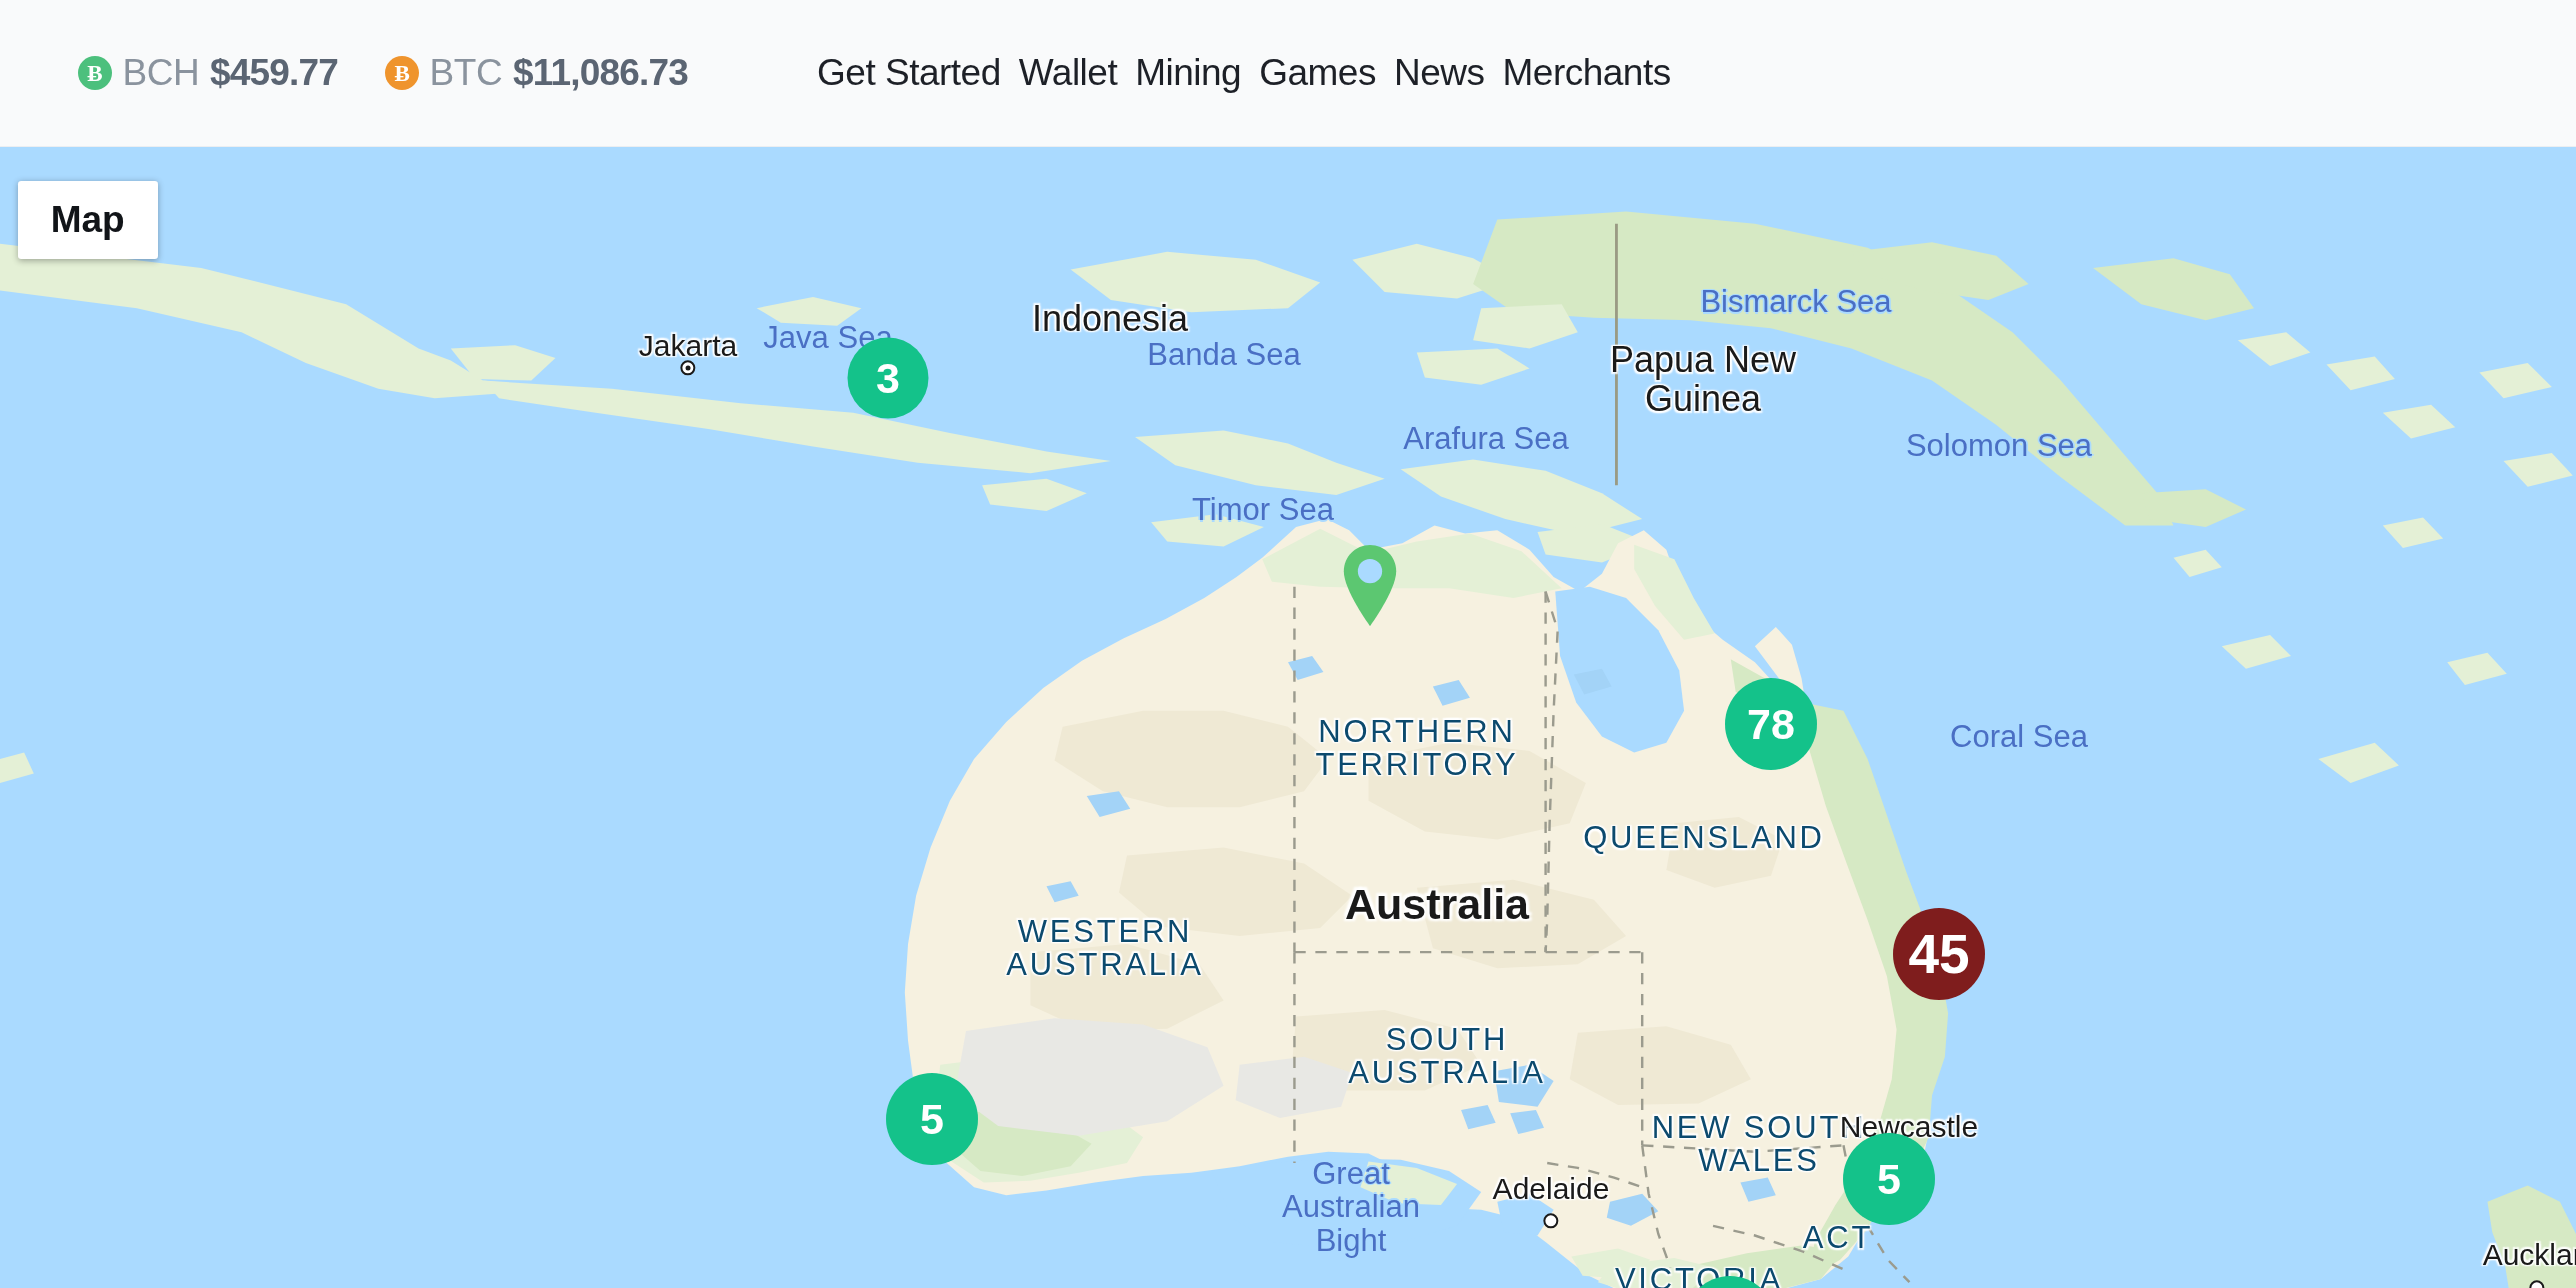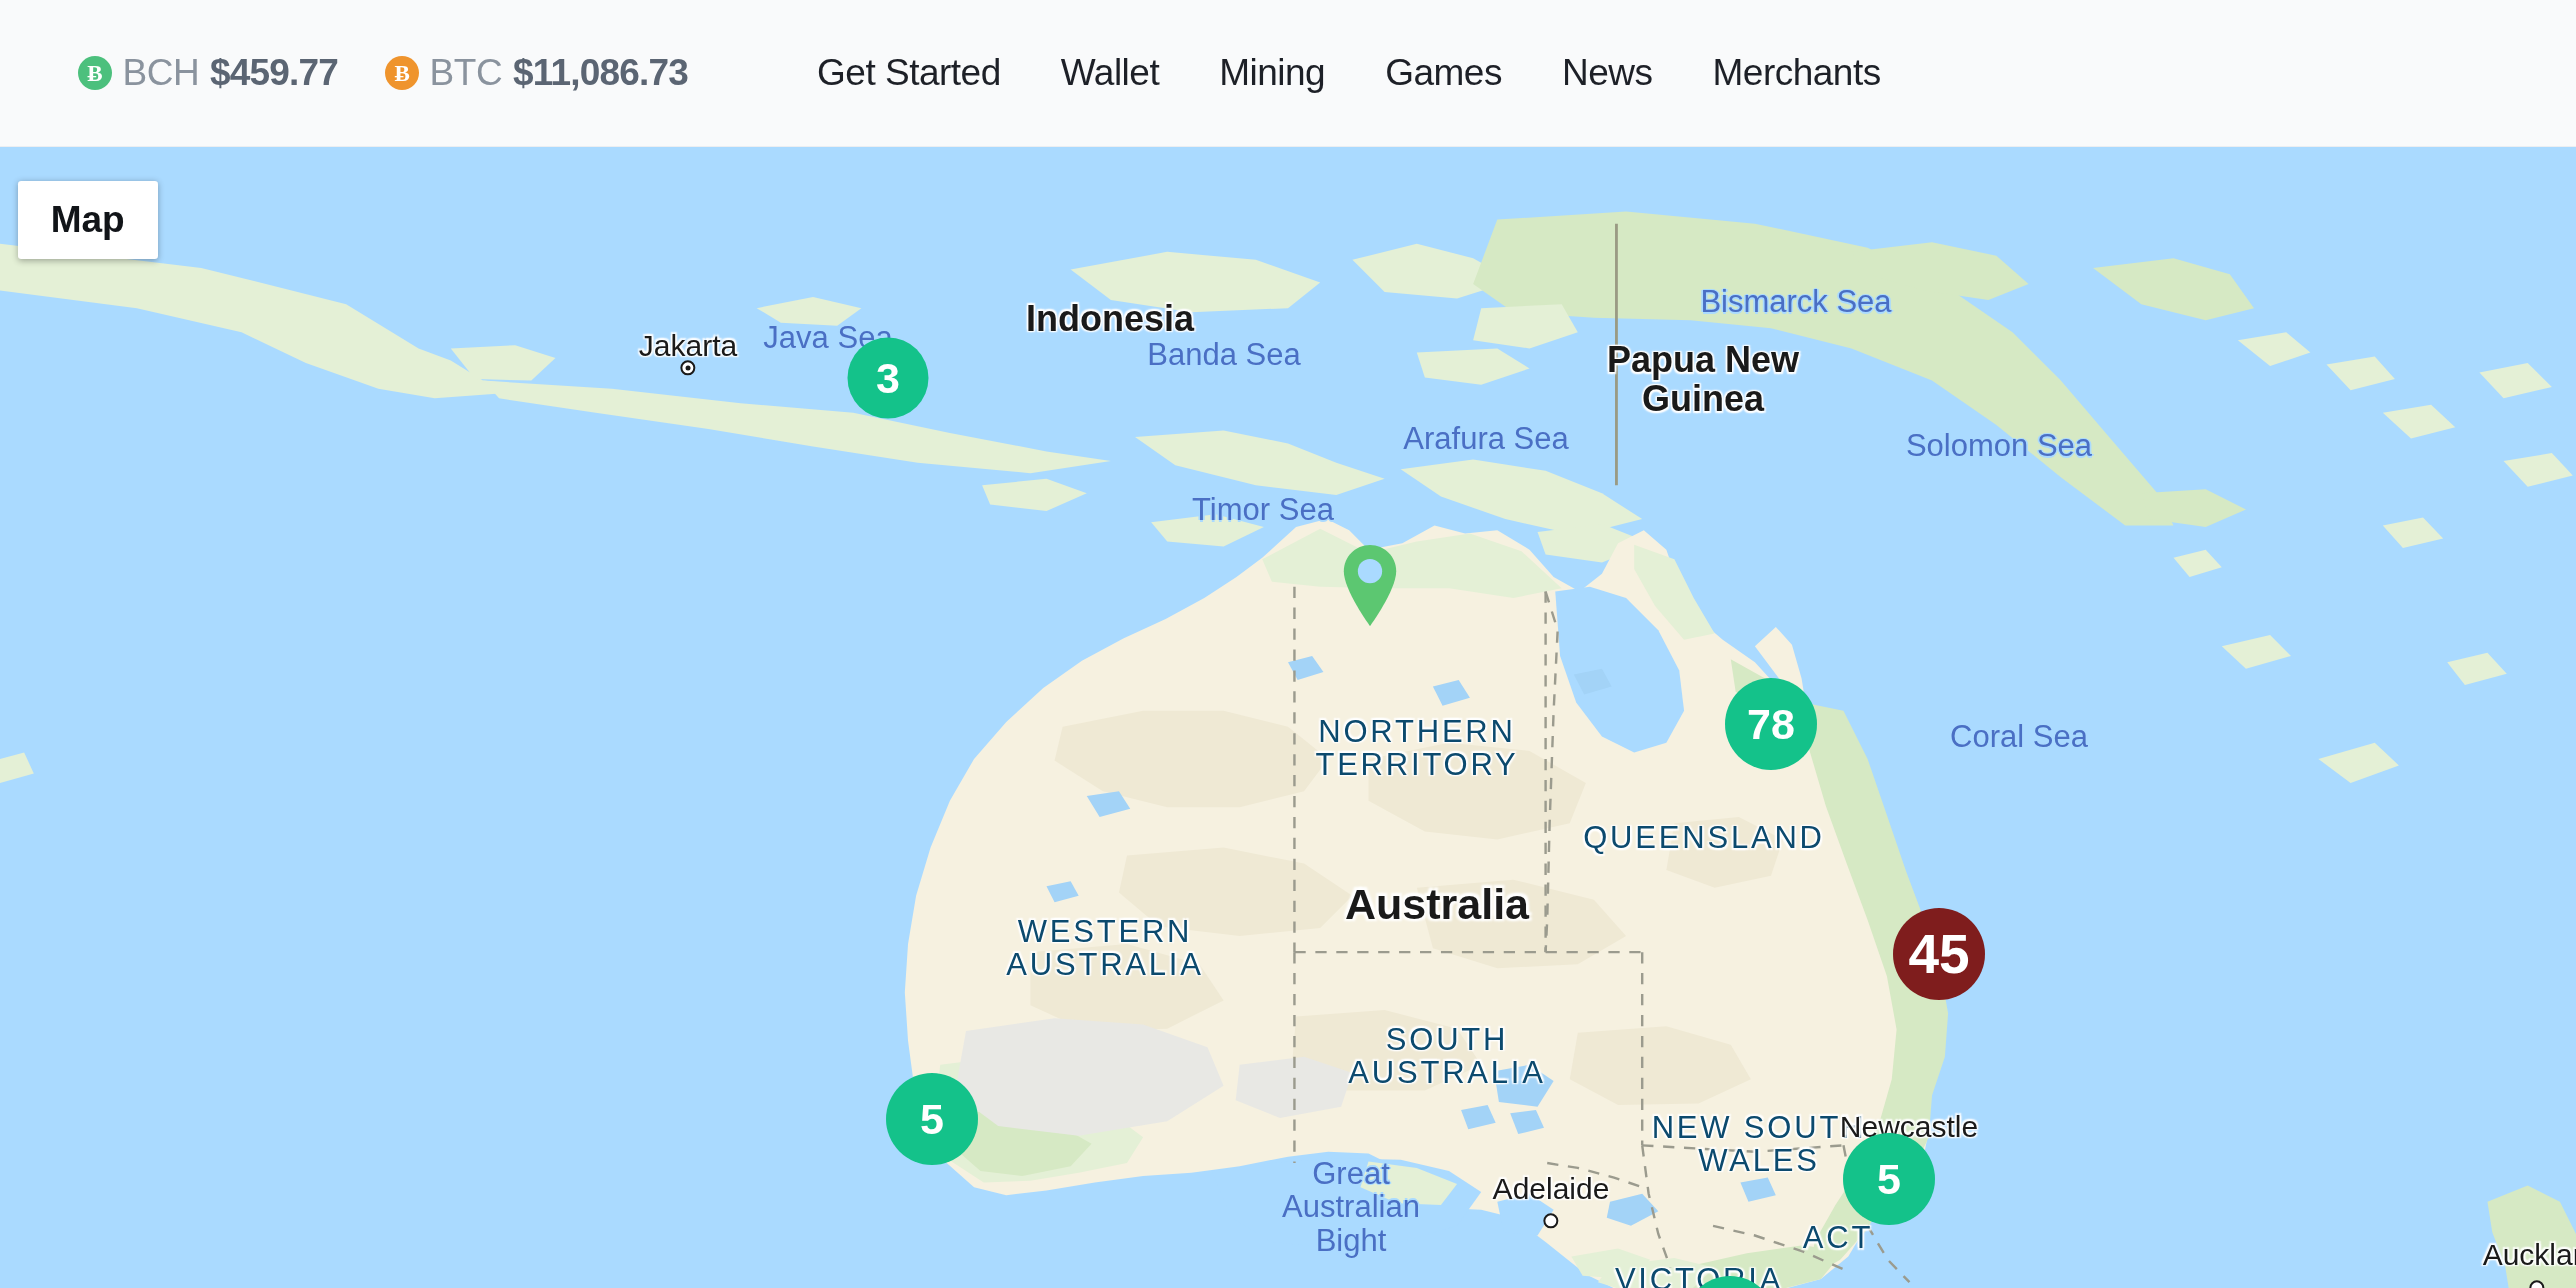--- a/index.html
+++ b/index.html
@@ -57,21 +57,21 @@
   .tick-price {
     font-size: 37px; color: #5b6573; font-weight: bold;
     letter-spacing: -0.8px; white-space: nowrap;
   }
 
   .nav { display: flex; align-items: center; margin-left: 129px; }
   .nav a {
     font-size: 37px; color: #1d2027; text-decoration: none;
     letter-spacing: -0.5px; white-space: nowrap; text-align: center;
   }
-  .nav a + a { margin-left: 60px; }
+  .nav a + a { margin-left: 18px; }
 
   
   .map {
     position: absolute; top: 147px; left: 0;
     width: 2576px; height: 1141px;
     background: #aadaff;
     overflow: hidden;
   }
   .map svg { position: absolute; top: 0; left: 0; }
 
@@ -100,21 +100,21 @@
     pointer-events: none;
     line-height: 1.08;
     text-align: center;
     z-index: 20;
   }
   .lbl-sea {
     color: #4a6fc4; font-size: 31px;
     text-shadow: -1.6px 0 #aadaff, 0 1.6px #aadaff, 1.6px 0 #aadaff, 0 -1.6px #aadaff;
   }
   .lbl-country {
-    color: #1a1a1a; font-size: 36px; font-weight: bold;
+    color: #1a1a1a; font-size: 36px; font-weight: normal;
     text-shadow: -1.6px -1.6px 1.6px #fff, 1.6px -1.6px 1.6px #fff, -1.6px 1.6px 1.6px #fff, 1.6px 1.6px 1.6px #fff;
   }
   .lbl-country-big {
     color: #1a1a1a; font-size: 43px; font-weight: bold;
     text-shadow: -2.4px -2.4px 2.4px #fff, 2.4px -2.4px 2.4px #fff, -2.4px 2.4px 2.4px #fff, 2.4px 2.4px 2.4px #fff;
   }
   .lbl-state {
     color: #0c4a6e; font-size: 31px; letter-spacing: 2.8px;
     text-shadow: -1.6px -1.6px 1.6px #fff, 1.6px -1.6px 1.6px #fff, -1.6px 1.6px 1.6px #fff, 1.6px 1.6px 1.6px #fff;
   }

